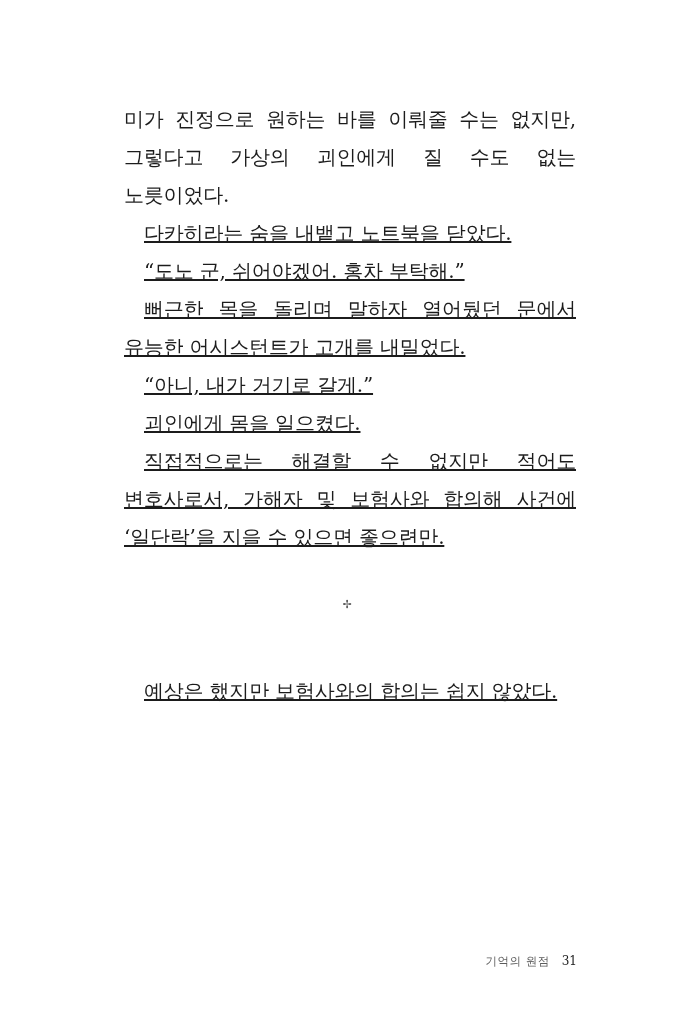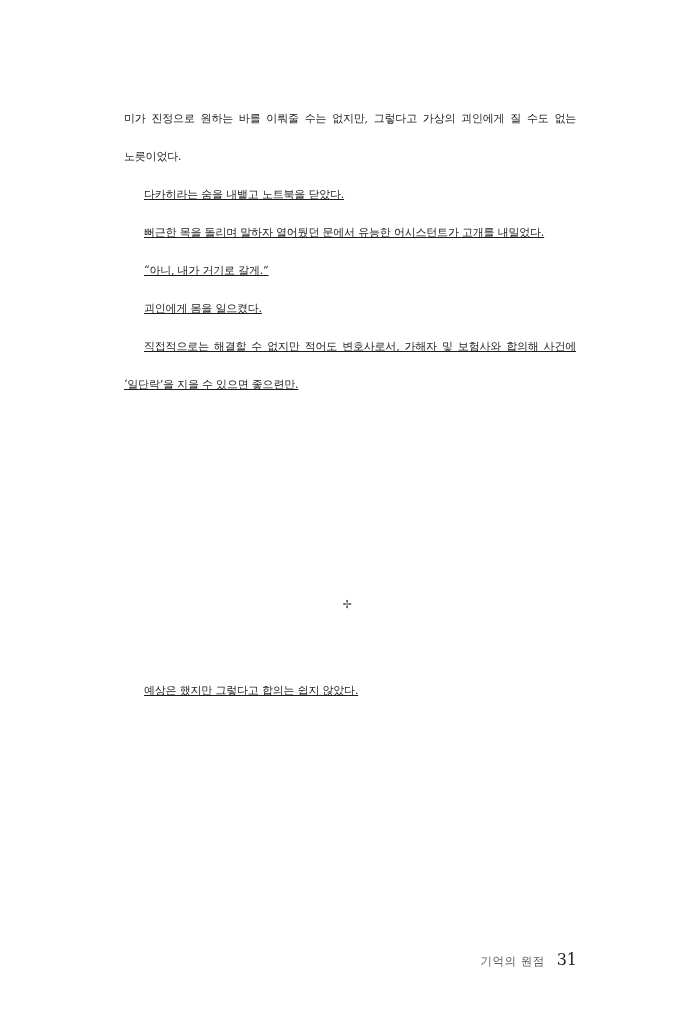--- a/index.html
+++ b/index.html
@@ -21,21 +21,21 @@
     box-sizing: border-box;
   }
   .text-block {
     position: absolute;
     left: 124px;
     top: 100px;
     width: 452px;
   }
   .para {
     margin: 0;
-    font-size: 11px;
+    font-size: 20px;
     line-height: 38px;
     letter-spacing: -0.2px;
     text-align: justify;
     text-justify: inter-character;
     word-break: keep-all;
     color: #1c1c1c;
   }
   .para.indent {
     text-indent: 20px;
     text-decoration: underline;
@@ -66,43 +66,44 @@
     align-items: baseline;
     gap: 12px;
   }
   .footer-title {
     font-size: 11.5px;
     color: #5c5c5c;
     letter-spacing: 0.5px;
     margin-top: 18px;
   }
   .footer-page {
-    font-size: 16px;
+    font-size: 12px;
     color: #1c1c1c;
     font-family: "DejaVu Serif", "Liberation Serif", serif;
   }
 </style>
 </head>
 <body>
 
 <div class="page">
 
   <div class="text-block">
     <p class="para">미가 진정으로 원하는 바를 이뤄줄 수는 없지만, 그렇다고 가상의 괴인에게 질 수도 없는 노릇이었다.</p>
     <p class="para indent">다카히라는 숨을 내뱉고 노트북을 닫았다.</p>
+    <p class="para indent">“도노 군, 쉬어야겠어. 홍차 부탁해.”</p>
     <p class="para indent">뻐근한 목을 돌리며 말하자 열어뒀던 문에서 유능한 어시스턴트가 고개를 내밀었다.</p>
     <p class="para indent">“아니, 내가 거기로 갈게.”</p>
     <p class="para indent">괴인에게 몸을 일으켰다.</p>
     <p class="para indent">직접적으로는 해결할 수 없지만 적어도 변호사로서, 가해자 및 보험사와 합의해 사건에 ‘일단락’을 지을 수 있으면 좋으련만.</p>
   </div>
 
   <div class="divider">✢</div>
 
   <div class="text-block-2">
-    <p class="para indent">예상은 했지만 그렇다고 합의는 쉽지 않았다.</p>
+    <p class="para indent">예상은 했지만 보험사와의 합의는 쉽지 않았다.</p>
   </div>
 
   <div class="footer">
     <span class="footer-title">기억의 원점</span>
     <span class="footer-page">31</span>
   </div>
 
 </div>
 
 </body></html>

